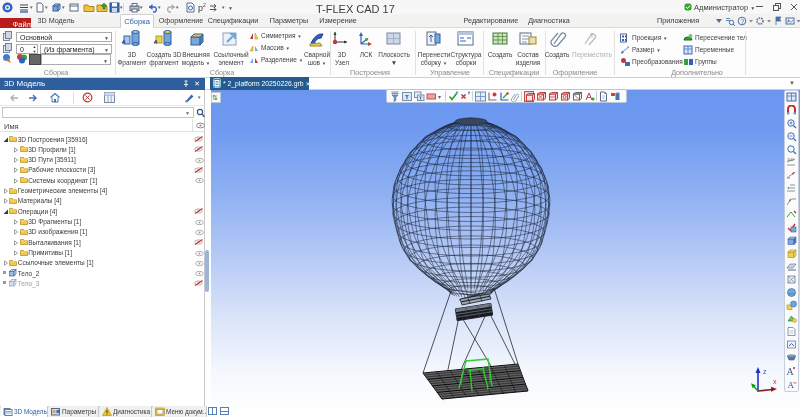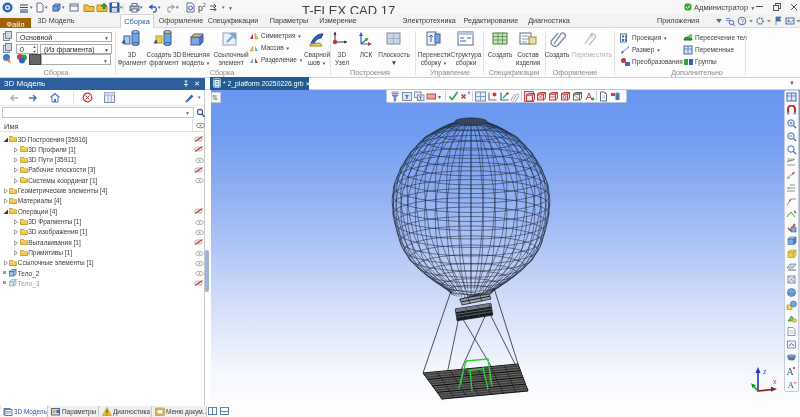--- a/index.html
+++ b/index.html
@@ -69,43 +69,42 @@
     <div class="a" style="left:44px;top:4px;font-size:4.5px;color:#666">▼</div>
     <div class="a" style="left:61px;top:4px;font-size:4.5px;color:#666">▼</div>
     <div class="a" style="left:119px;top:4px;font-size:4.5px;color:#666">▼</div>
     <div class="a" style="left:139px;top:4px;font-size:4.5px;color:#666">▼</div>
     <div class="a" style="left:157px;top:4px;font-size:4.5px;color:#666">▼</div>
     <div class="a" style="left:175px;top:4px;font-size:4.5px;color:#666">▼</div>
     <div class="a" style="left:221px;top:4px;font-size:4.5px;color:#666">▼</div>
     <div class="a" style="left:123px;top:2px;width:1px;height:9px;background:#ddd"></div>
     <div class="a" style="left:228px;top:4px;font-size:5px;color:#555">▼</div>
   </div>
-<div class="a" style="left:302px;top:3px;width:120px;font-size:13px;color:#3c3c3c">T-FLEX CAD 17</div>
+<div class="a" style="left:316px;top:3px;width:120px;font-size:11px;color:#3c3c3c">T-FLEX CAD 17</div>
 <div class="a" style="left:684px;top:3px;font-size:7.5px;color:#3c3c3c"><svg width="8" height="8" style="vertical-align:-1px">
       <rect x="0.5" y="0.5" width="7" height="7" rx="2" fill="#3aa435"></rect>
       <path d="M2 4 l1.5 1.5 L6 2.5" stroke="#fff" stroke-width="1" fill="none"></path>
     </svg> Администратор <span style="color:#555;font-size:5px">▼</span></div>
 <div class="a" style="left:756px;top:6px;width:7px;height:1px;background:#555"></div>
 <div class="a" style="left:773px;top:3px;width:8px;height:8px"><svg width="8" height="8">
       <rect x="2.5" y="0.5" width="5" height="5" fill="none" stroke="#555"></rect>
       <rect x="0.5" y="2.5" width="5" height="5" fill="#f7f7f7" stroke="#555"></rect>
     </svg></div>
 <div class="a" style="left:790px;top:3px;width:8px;height:8px"><svg width="8" height="8">
       <path d="M1 1 L7 7 M7 1 L1 7" stroke="#555" stroke-width="1"></path>
     </svg></div>
 
 <div class="a" style="left:0;top:14px;width:800px;height:14px;background:#f2f2f1;border-bottom:1px solid #d9d9d9"></div>
-<div class="a" style="left:0;top:18px;width:31px;height:14px;background:#a16207;color:#fff;text-align:center;line-height:14px">Файл</div>
+<div class="a" style="left:0;top:18px;width:31px;height:14px;background:#b91c1c;color:#fff;text-align:right;line-height:14px">Файл</div>
 <div class="a" style="left:0;top:14px;height:14px;width:800px">
     <div class="a" style="left:1px;top:0;width:110px;height:14px;text-align:center;line-height:14px;color:#3a3a3a;font-size:7.2px">3D Модель</div>
     <div class="a" style="left:126px;top:0;width:110px;height:14px;text-align:center;line-height:14px;color:#3a3a3a;font-size:7.2px">Оформление</div>
     <div class="a" style="left:178px;top:0;width:110px;height:14px;text-align:center;line-height:14px;color:#3a3a3a;font-size:7.2px">Спецификации</div>
     <div class="a" style="left:234px;top:0;width:110px;height:14px;text-align:center;line-height:14px;color:#3a3a3a;font-size:7.2px">Параметры</div>
     <div class="a" style="left:283px;top:0;width:110px;height:14px;text-align:center;line-height:14px;color:#3a3a3a;font-size:7.2px">Измерение</div>
-    <div class="a" style="left:374px;top:0;width:110px;height:14px;text-align:center;line-height:14px;color:#3a3a3a;font-size:7.2px">Электротехника</div>
     <div class="a" style="left:436px;top:0;width:110px;height:14px;text-align:center;line-height:14px;color:#3a3a3a;font-size:7.2px">Редактирование</div>
     <div class="a" style="left:494px;top:0;width:110px;height:14px;text-align:center;line-height:14px;color:#3a3a3a;font-size:7.2px">Диагностика</div>
     <div class="a" style="left:623px;top:0;width:110px;height:14px;text-align:center;line-height:14px;color:#3a3a3a;font-size:7.2px">Приложения</div>
   </div>
 <div class="a" style="left:120px;top:14px;width:34px;height:14px;background:#fff;border:1px solid #d0d0d0;border-bottom:none;border-radius:2px 2px 0 0;color:#2b5aa0;text-align:center;line-height:13px">Сборка</div>
 <div class="a" style="left:714px;top:15px;width:86px;height:12px"><svg width="86" height="12">
       <path d="M2 4 h6 l-3 4 z" fill="#4a6fa5"></path>
       <path d="M12 3.5 h4 M12 5.5 h4" stroke="#4a6fa5" stroke-width="0.8"></path>
       <circle cx="17.5" cy="7.5" r="2.2" fill="none" stroke="#4a6fa5"></circle>
       <path d="M19 9 l2 2" stroke="#4a6fa5"></path>

